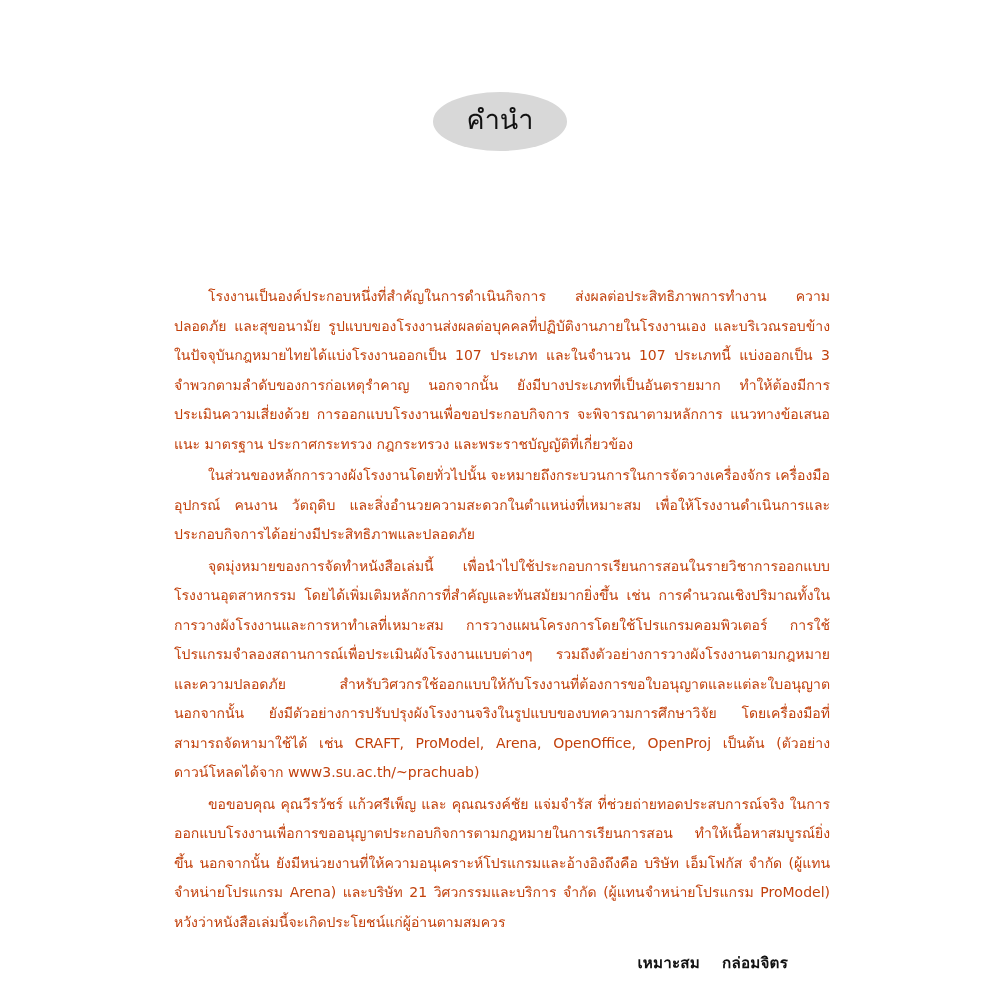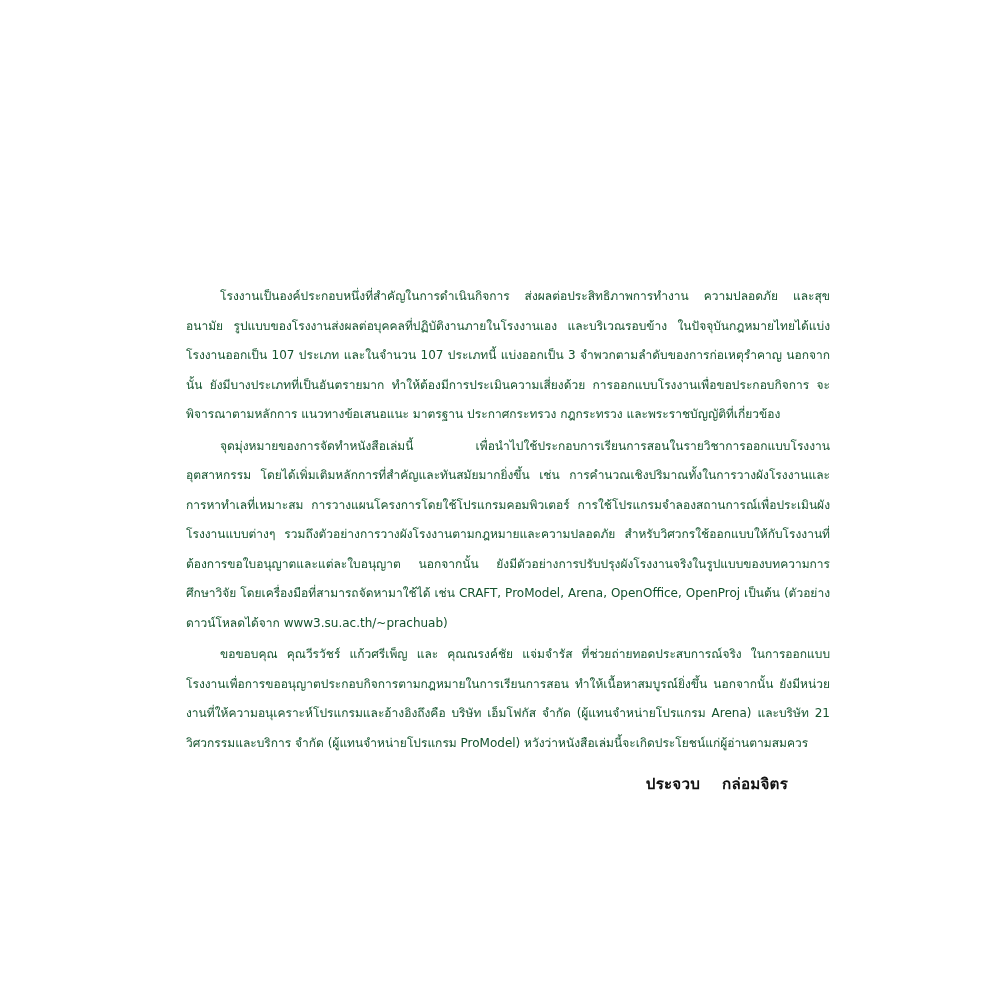--- a/index.html
+++ b/index.html
@@ -37,26 +37,26 @@
     color: #111111;
     font-family: "DejaVu Sans", sans-serif;
   }
   .content {
     position: absolute;
     top: 282px;
     left: 170px;
     width: 660px;
   }
   p.para {
-    margin: 0 0 2px 16px;
-    font-size: 12px;
+    margin: 0 0 2px 4px;
+    font-size: 14px;
     line-height: 29.5px;
     text-align: justify;
     text-justify: inter-word;
-    color: #14532d;
+    color: #c2410c;
     text-indent: 0;
   }
   p.para .indent {
     display: inline-block;
     width: 34px;
   }
   .para + .para {
     margin-top: 0;
   }
   .italic {
@@ -73,26 +73,30 @@
   .sig-gap {
     display: inline-block;
     width: 22px;
   }
 </style>
 </head>
 <body>
 
 <div class="page">
 
+  <div class="title-wrap">
+    <span class="title-badge">คำนำ</span>
+  </div>
 
   <div class="content">
 
     <p class="para"><span class="indent"></span><span>โรงงานเป็นองค์ประกอบหนึ่งที่สำคัญในการดำเนินกิจการ ส่งผลต่อประสิทธิภาพการทำงาน ความปลอดภัย และสุขอนามัย รูปแบบของโรงงานส่งผลต่อบุคคลที่ปฏิบัติงานภายในโรงงานเอง และบริเวณรอบข้าง ในปัจจุบันกฎหมายไทยได้แบ่งโรงงานออกเป็น 107 ประเภท และในจำนวน 107 ประเภทนี้ แบ่งออกเป็น 3 จำพวกตามลำดับของการก่อเหตุรำคาญ นอกจากนั้น ยังมีบางประเภทที่เป็นอันตรายมาก ทำให้ต้องมีการประเมินความเสี่ยงด้วย การออกแบบโรงงานเพื่อขอประกอบกิจการ จะพิจารณาตามหลักการ แนวทางข้อเสนอแนะ มาตรฐาน ประกาศกระทรวง กฎกระทรวง และพระราชบัญญัติที่เกี่ยวข้อง</span></p>
 
+    <p class="para"><span class="indent"></span><span>ในส่วนของหลักการวางผังโรงงานโดยทั่วไปนั้น จะหมายถึงกระบวนการในการจัดวางเครื่องจักร เครื่องมือ อุปกรณ์ คนงาน วัตถุดิบ และสิ่งอำนวยความสะดวกในตำแหน่งที่เหมาะสม เพื่อให้โรงงานดำเนินการและประกอบกิจการได้อย่างมีประสิทธิภาพและปลอดภัย</span></p>
 
     <p class="para"><span class="indent"></span><span>จุดมุ่งหมายของการจัดทำหนังสือเล่มนี้ เพื่อนำไปใช้ประกอบการเรียนการสอนในรายวิชาการออกแบบโรงงานอุตสาหกรรม โดยได้เพิ่มเติมหลักการที่สำคัญและทันสมัยมากยิ่งขึ้น เช่น การคำนวณเชิงปริมาณทั้งในการวางผังโรงงานและการหาทำเลที่เหมาะสม การวางแผนโครงการโดยใช้โปรแกรมคอมพิวเตอร์ การใช้โปรแกรมจำลองสถานการณ์เพื่อประเมินผังโรงงานแบบต่างๆ รวมถึงตัวอย่างการวางผังโรงงานตามกฎหมายและความปลอดภัย สำหรับวิศวกรใช้ออกแบบให้กับโรงงานที่ต้องการขอใบอนุญาตและแต่ละใบอนุญาต นอกจากนั้น ยังมีตัวอย่างการปรับปรุงผังโรงงานจริงในรูปแบบของบทความการศึกษาวิจัย โดยเครื่องมือที่สามารถจัดหามาใช้ได้ เช่น CRAFT, ProModel, Arena, OpenOffice, OpenProj เป็นต้น (ตัวอย่างดาวน์โหลดได้จาก </span><span class="italic">www3.su.ac.th/~prachuab</span><span>)</span></p>
 
     <p class="para"><span class="indent"></span><span>ขอขอบคุณ คุณวีรวัชร์ แก้วศรีเพ็ญ และ คุณณรงค์ชัย แจ่มจำรัส ที่ช่วยถ่ายทอดประสบการณ์จริง ในการออกแบบโรงงานเพื่อการขออนุญาตประกอบกิจการตามกฎหมายในการเรียนการสอน ทำให้เนื้อหาสมบูรณ์ยิ่งขึ้น นอกจากนั้น ยังมีหน่วยงานที่ให้ความอนุเคราะห์โปรแกรมและอ้างอิงถึงคือ บริษัท เอ็มโฟกัส จำกัด (ผู้แทนจำหน่ายโปรแกรม Arena) และบริษัท 21 วิศวกรรมและบริการ จำกัด (ผู้แทนจำหน่ายโปรแกรม ProModel) หวังว่าหนังสือเล่มนี้จะเกิดประโยชน์แก่ผู้อ่านตามสมควร</span></p>
 
-    <div class="signature"><span>ประจวบ</span><span class="sig-gap"></span><span>กล่อมจิตร</span></div>
+    <div class="signature"><span>เหมาะสม</span><span class="sig-gap"></span><span>กล่อมจิตร</span></div>
 
   </div>
 </div>
 
 </body></html>

